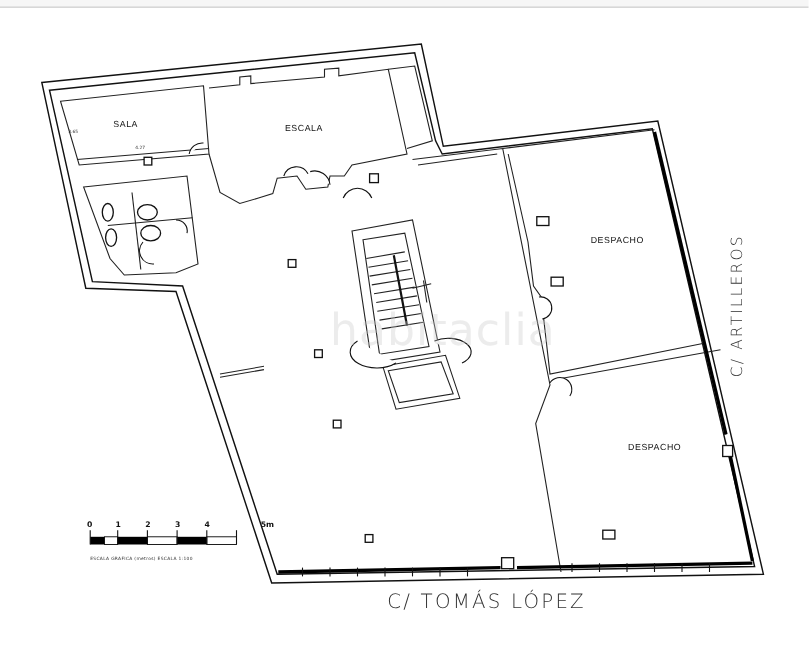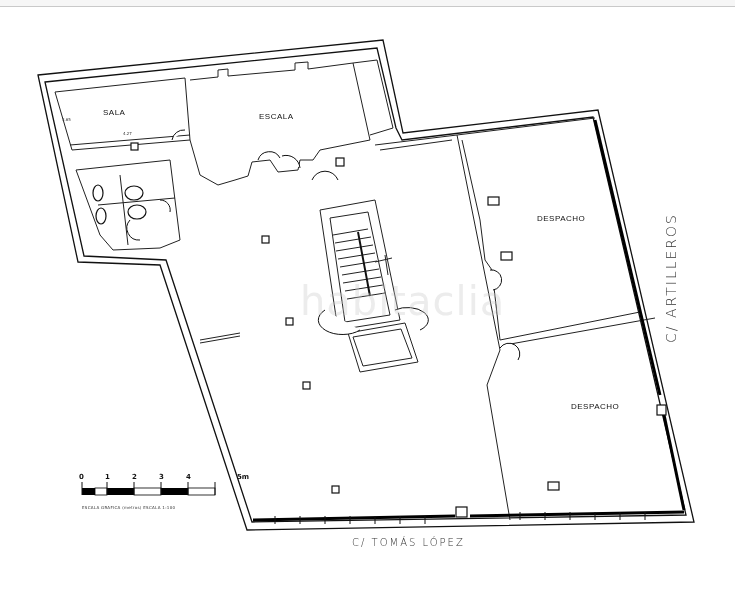--- a/index.html
+++ b/index.html
@@ -7,21 +7,21 @@
   .topbar { position: absolute; left: 0; top: 0; width: 735px; height: 6px; border-bottom: 1px solid #c9c9c9; background: #f6f6f6; }
   svg { position: absolute; left: 0; top: 0; }
   .wall { fill: none; stroke: #111; stroke-width: 1.3; }
   .wall-thin { fill: none; stroke: #222; stroke-width: 1; }
   .win { fill: none; stroke: #000; stroke-width: 3; }
   .tick { stroke: #111; stroke-width: 1; }
   .col { fill: #fff; stroke: #111; stroke-width: 1.2; }
   .door { fill: #fff; stroke: #111; stroke-width: 1; }
   .label { position: absolute; font-family: Liberation Sans, sans-serif; font-size: 8px; color: #111; letter-spacing: 0.5px; white-space: nowrap; }
   .street { position: absolute; font-family: "DejaVu Sans", sans-serif; color: #333; letter-spacing: 2px; white-space: nowrap; font-weight: 300; }
-  .street-bottom { left: 352px; top: 537px; font-size: 10px; }
+  .street-bottom { left: 352px; top: 537px; font-size: 18px; }
   .street-right { left: 596px; top: 270px; font-size: 14px; transform: rotate(-90deg); transform-origin: center; width: 150px; text-align: center; }
   .dim { position: absolute; font-family: "DejaVu Sans", sans-serif; font-size: 4px; color: #333; }
   .watermark { position: absolute; left: 300px; top: 278px; font-family: "DejaVu Sans", sans-serif; font-size: 40px; color: rgba(200,200,200,0.35); letter-spacing: 1px; }
   .scale-num { position: absolute; font-family: "DejaVu Sans", sans-serif; font-size: 7px; font-weight: bold; color: #111; }
   .scale-caption { position: absolute; left: 82px; top: 505px; font-family: "DejaVu Sans", sans-serif; font-size: 4px; color: #333; letter-spacing: 0.3px; }
 </style>
 </head>
 <body>
 
 <div class="topbar"></div>

